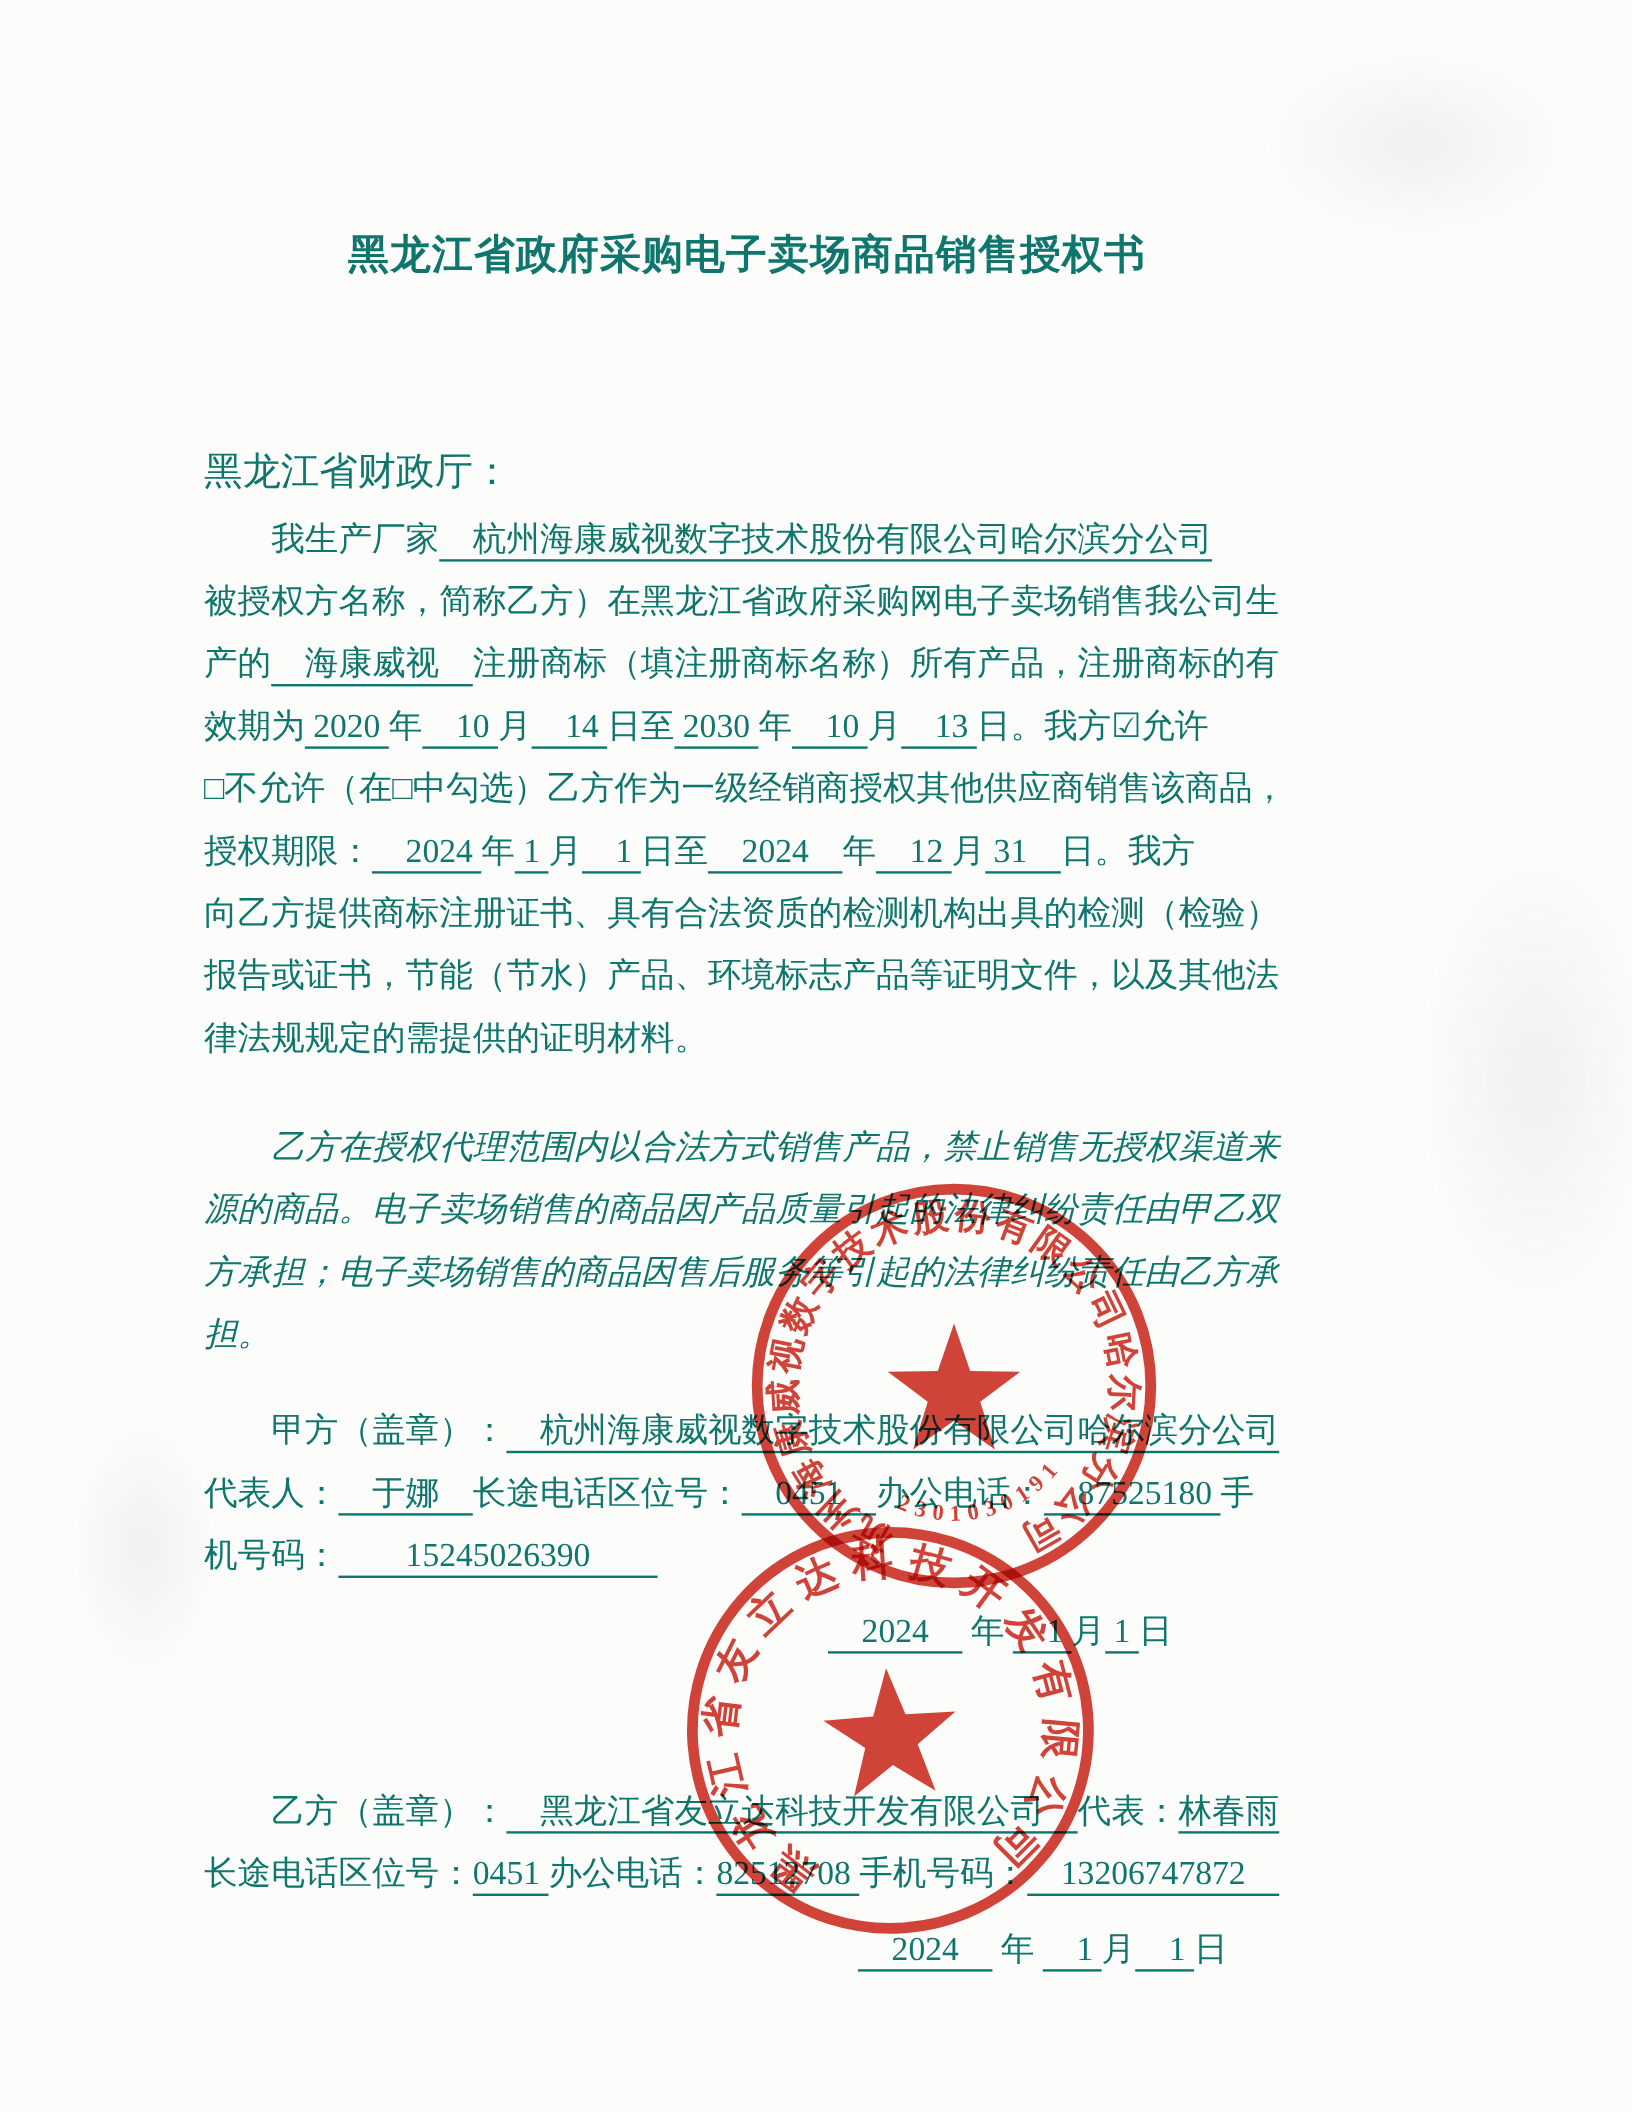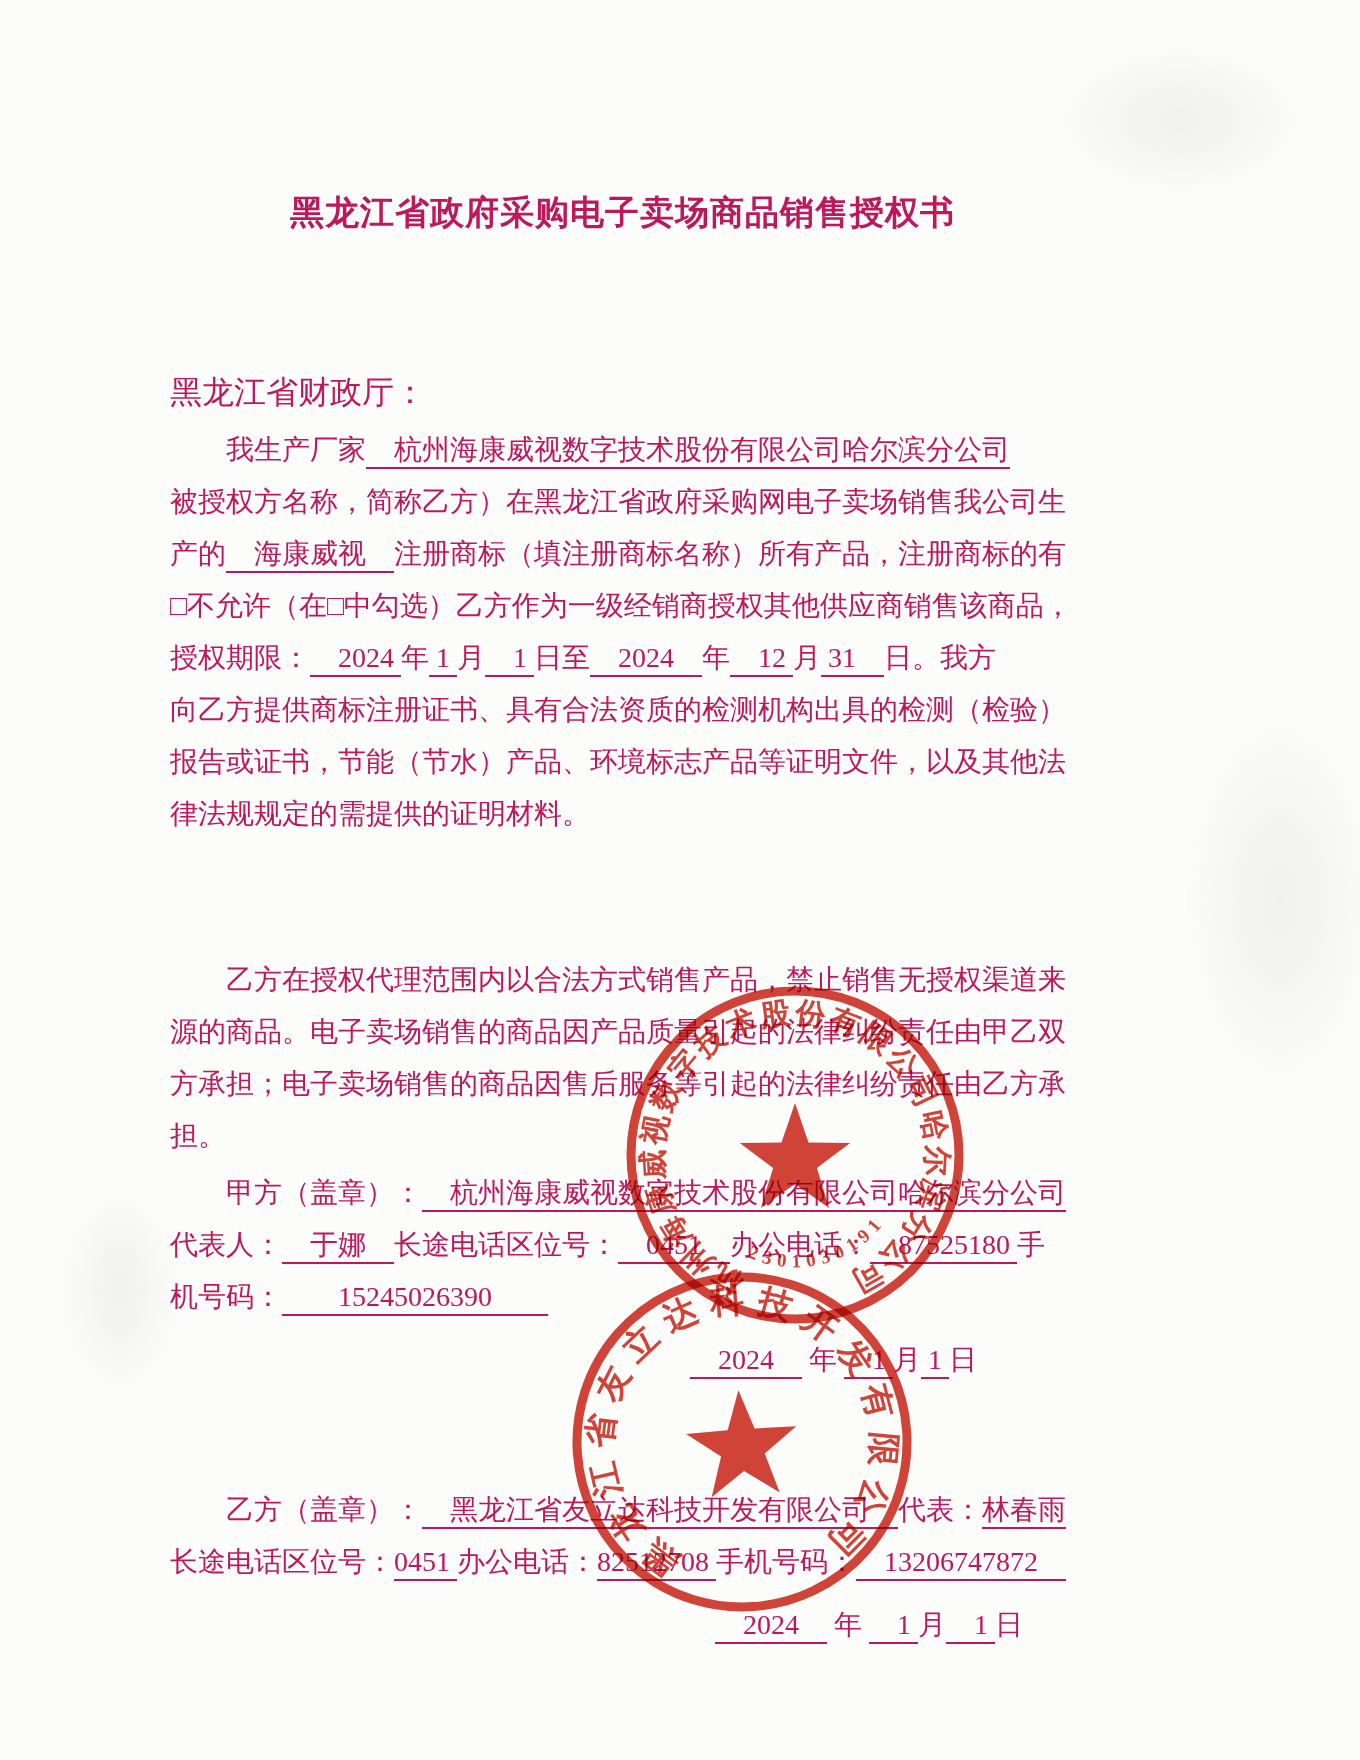--- a/index.html
+++ b/index.html
@@ -1,35 +1,35 @@
 <!DOCTYPE html>
 <html><head>
 <meta charset="utf-8">
 <style>
   html,body{margin:0;padding:0;background:#ffffff;}
   .page{
     position:relative;
     width:1360px;height:1760px;
     background:#fcfcfb;
     font-family:"Liberation Serif", serif;
-    color:#be185d;
+    color:#0f766e;
     overflow:hidden;
   }
   .scan-shade{position:absolute;pointer-events:none;opacity:.12;background:radial-gradient(closest-side,#9a9a9a,transparent);filter:blur(6px);}
   .title{
     position:absolute;top:186px;left:170px;width:905px;
     text-align:center;font-weight:700;font-size:34px;line-height:54px;
     letter-spacing:1px;white-space:nowrap;
   }
   .salutation{position:absolute;top:366px;left:170px;font-size:32px;line-height:52px;white-space:nowrap;}
   .para{position:absolute;left:170px;width:930px;font-size:28px;}
   .tl{height:52px;line-height:52px;white-space:nowrap;}
   .u{text-decoration:underline;text-underline-offset:8px;text-decoration-thickness:1.5px;}
   #para1{top:424px;}
-  #para2{top:954px;}
+  #para2{top:931px;font-style:italic;}
   #party-a{top:1167px;}
   #party-a-date{top:1334px;padding-left:520px;}
   #party-b{top:1484px;}
   #party-b-date{top:1599px;padding-left:545px;}
   .stamp{
     position:absolute;width:360px;height:360px;
     mix-blend-mode:multiply;opacity:.92;
   }
   #stamp-a{left:615px;top:975px;}
   #stamp-b{left:562px;top:1262px;transform:rotate(-4deg);}
@@ -47,20 +47,21 @@
   <div class="title">
     <div>黑龙江省政府采购电子卖场商品销售授权书</div>
   </div>
 
   <div class="salutation">黑龙江省财政厅：</div>
 
   <div id="para1" class="para">
       <div class="tl"><span>　　我生产厂家</span><span class="u">　杭州海康威视数字技术股份有限公司哈尔滨分公司</span></div>
       <div class="tl"><span>被授权方名称，简称乙方）在黑龙江省政府采购网电子卖场销售我公司生</span></div>
       <div class="tl"><span>产的</span><span class="u">　海康威视　</span><span>注册商标（填注册商标名称）所有产品，注册商标的有</span></div>
+      <div class="tl"><span>效期为</span><span class="u"> 2020 </span><span>年</span><span class="u">　10 </span><span>月</span><span class="u">　14 </span><span>日至</span><span class="u"> 2030 </span><span>年</span><span class="u">　10 </span><span>月</span><span class="u">　13 </span><span>日。我方</span><span>☑</span><span>允许</span></div>
       <div class="tl"><span>□不允许（在□中勾选）乙方作为一级经销商授权其他供应商销售该商品，</span></div>
       <div class="tl"><span>授权期限：</span><span class="u">　2024 </span><span>年</span><span class="u"> 1 </span><span>月</span><span class="u">　1 </span><span>日至</span><span class="u">　2024　</span><span>年</span><span class="u">　12 </span><span>月</span><span class="u"> 31　</span><span>日。我方</span></div>
       <div class="tl"><span>向乙方提供商标注册证书、具有合法资质的检测机构出具的检测（检验）</span></div>
       <div class="tl"><span>报告或证书，节能（节水）产品、环境标志产品等证明文件，以及其他法</span></div>
       <div class="tl"><span>律法规规定的需提供的证明材料。</span></div>
     </div>
   <div id="para2" class="para">
       <div class="tl"><span>　　乙方在授权代理范围内以合法方式销售产品，禁止销售无授权渠道来</span></div>
       <div class="tl"><span>源的商品。电子卖场销售的商品因产品质量引起的法律纠纷责任由甲乙双</span></div>
       <div class="tl"><span>方承担；电子卖场销售的商品因售后服务等引起的法律纠纷责任由乙方承</span></div>

